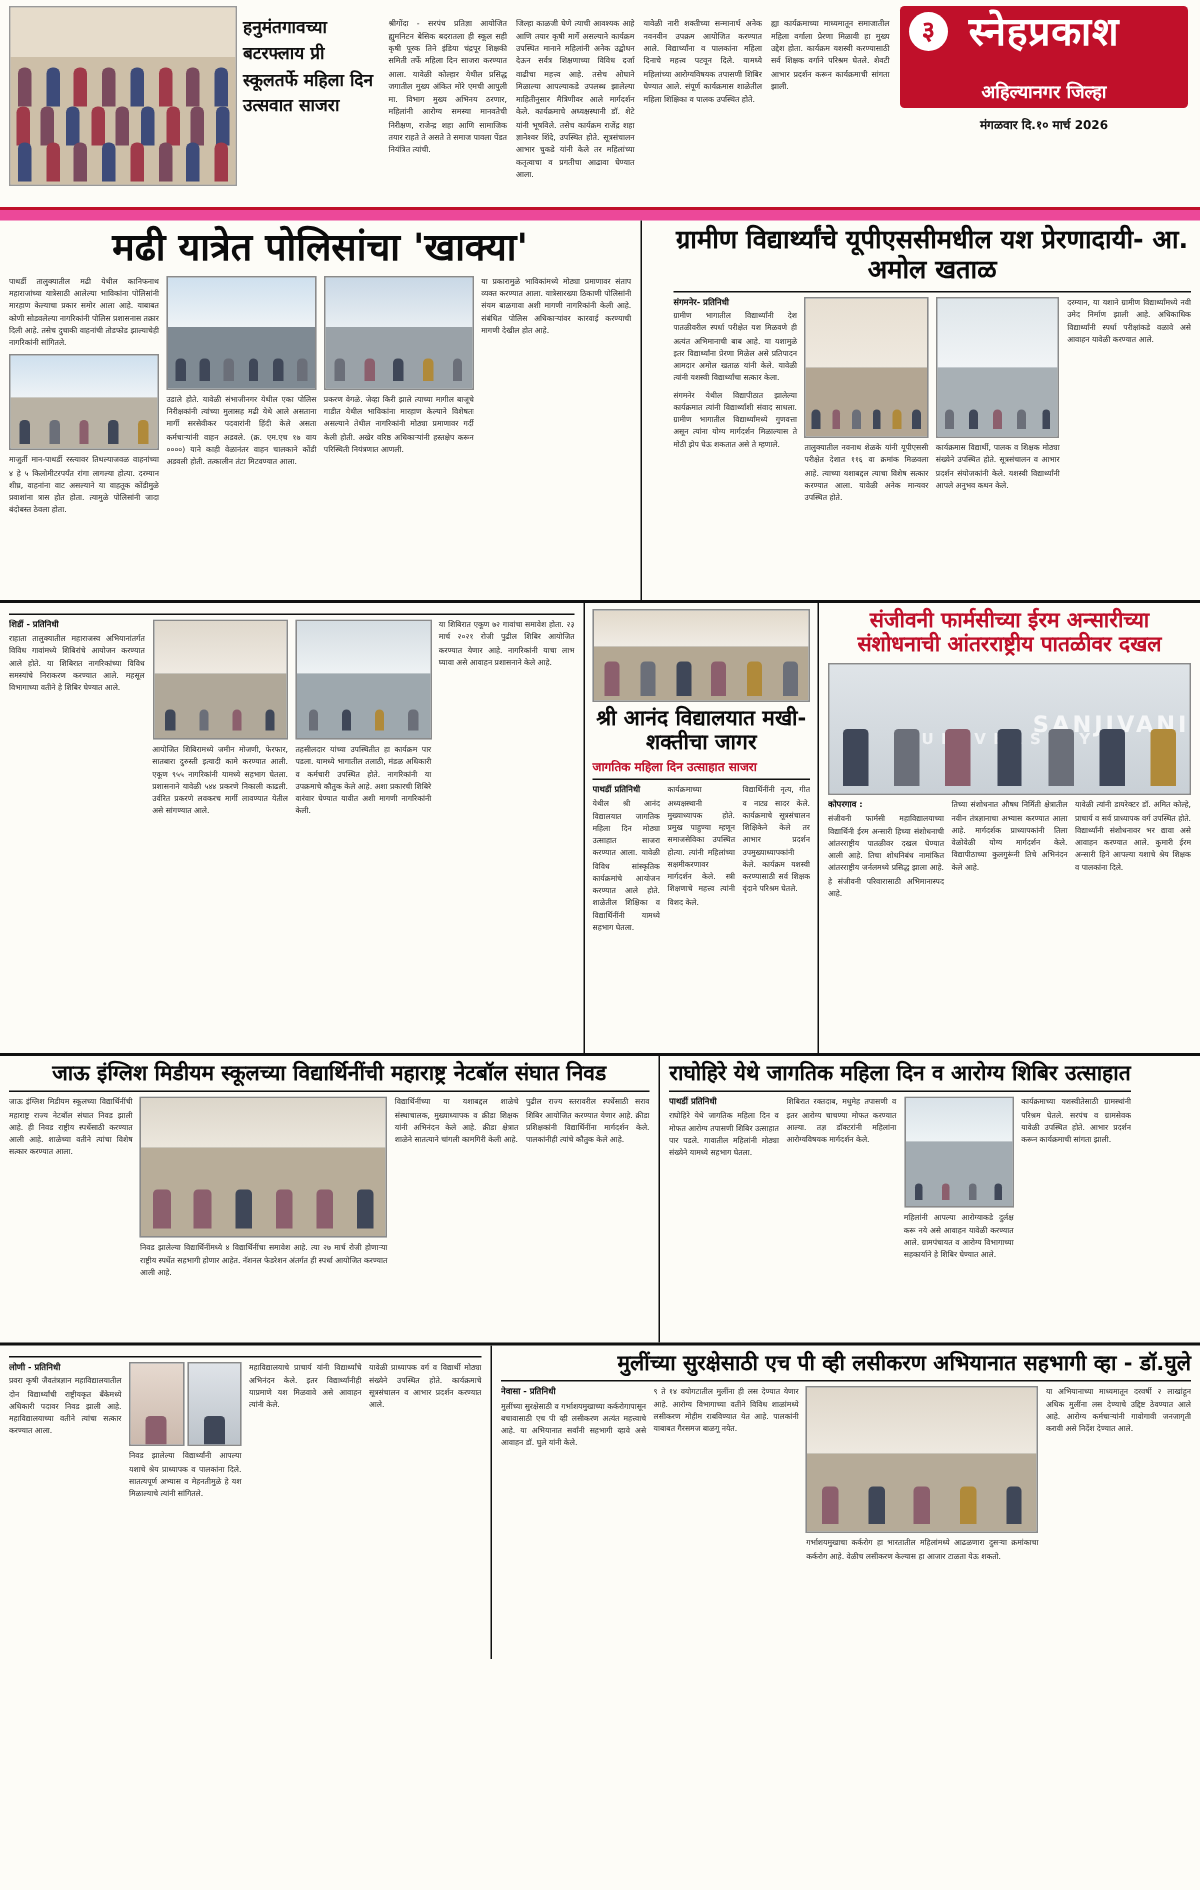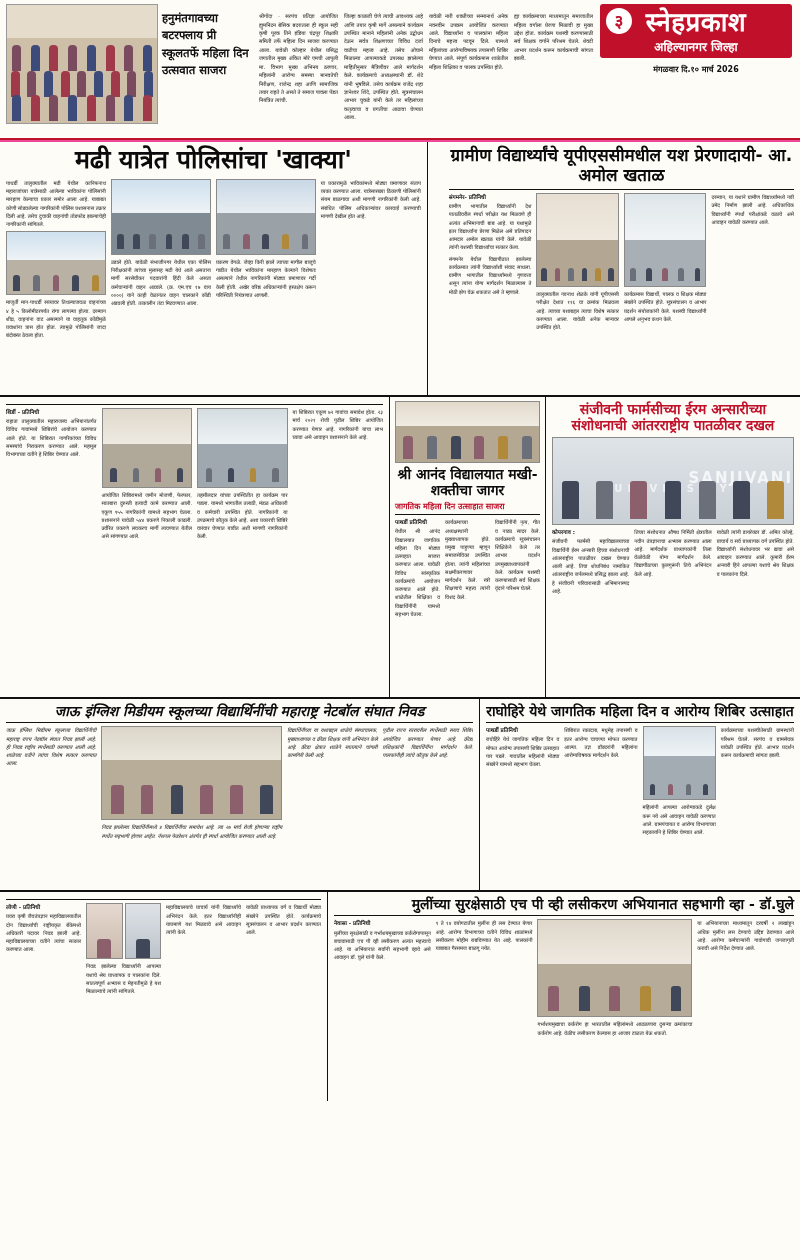--- a/index.html
+++ b/index.html
@@ -21,21 +21,21 @@
   .mh-photo .p.t{background:#a03a4a;}
   .mh-photo .hall{position:absolute;inset:0;background:
      linear-gradient(180deg,#e6dccb 0%,#e6dccb 28%,#cdbfa8 28%,#cdbfa8 100%);}
   .mh-caption{width:92px;font-size:11.5px;line-height:1.5;font-weight:bold;color:#111;padding-top:6px;}
   .mh-cols{flex:1;display:flex;gap:6px;font-size:5.2px;line-height:1.62;text-align:justify;color:#222;padding-top:3px;}
   .mh-cols .c{flex:1;}
   .mh-logo{width:196px;display:flex;flex-direction:column;align-items:center;justify-content:flex-start;}
   .logo-box{width:192px;background:#c0102a;border-radius:3px;color:#fff;text-align:center;padding:4px 2px 3px 2px;box-sizing:border-box;position:relative;}
   .logo-num{position:absolute;left:6px;top:4px;width:26px;height:26px;border-radius:50%;background:#fff;color:#c0102a;font-size:17px;font-weight:bold;line-height:26px;}
   .logo-name{font-size:26px;font-weight:bold;letter-spacing:.5px;line-height:1.1;}
-  .logo-sub{font-size:12px;font-weight:bold;margin-top:1px;}
+  .logo-sub{font-size:12px;font-weight:bold;margin-top:15px;}
   .logo-date{font-size:8px;color:#111;margin-top:5px;font-weight:bold;}
 
   .headline{font-size:25px;font-weight:bold;text-align:center;line-height:1.15;color:#0b0b0b;}
   .headline.sm{font-size:17px;}
   .headline.xs{font-size:14px;}
   .subbar{background:#c0102a;color:#fff;font-size:10.5px;font-weight:bold;text-align:center;padding:3px 4px;margin:4px auto 0 auto;}
   .redhead{color:#c0102a;font-weight:bold;}
 
   .cols{display:flex;gap:5px;}
   .col{flex:1;font-size:5.1px;line-height:1.62;text-align:justify;color:#222;}
@@ -118,21 +118,21 @@
     <div class="mh-logo">
       <div class="logo-box">
         <div class="logo-num">३</div>
         <div class="logo-name">स्नेहप्रकाश</div>
         <div class="logo-sub">अहिल्यानगर जिल्हा</div>
       </div>
       <div class="logo-date">मंगळवार दि.१० मार्च 2026</div>
     </div>
   </div>
 
-  <div style="display:flex;border-top:2px solid #ec4899;gap:15px;">
+  <div style="display:flex;border-top:7px solid #ec4899;gap:15px;">
 
     <div style="width:436px;padding:4px 6px 2px 6px;border-right:1.5px solid #111;box-sizing:border-box;">
       <div class="headline">मढी यात्रेत पोलिसांचा 'खाक्या'</div>
       <div class="cols" style="margin-top:4px;height:190px;overflow:hidden;">
         <div class="col">
           <p>पाथर्डी तालुक्यातील मढी येथील कानिफनाथ महाराजांच्या यात्रेसाठी आलेल्या भाविकांना पोलिसांनी मारहाण केल्याचा प्रकार समोर आला आहे. याबाबत कोणी सोडवलेल्या नागरिकांनी पोलिस प्रशासनास तक्रार दिली आहे. तसेच दुचाकी वाहनांची तोडफोड झाल्याचेही नागरिकांनी सांगितले.</p>
           <div class="photo" style="height:62px;margin:3px 0;">
             <div class="ph-sky"></div>
               <div class="ph-ground"></div>
             <div class="figs">
@@ -321,21 +321,21 @@
           <p>तिच्या संशोधनात औषध निर्मिती क्षेत्रातील नवीन तंत्रज्ञानाचा अभ्यास करण्यात आला आहे. मार्गदर्शक प्राध्यापकांनी तिला वेळोवेळी योग्य मार्गदर्शन केले. विद्यापीठाच्या कुलगुरूंनी तिचे अभिनंदन केले आहे.</p>
         </div>
         <div class="col">
           <p>यावेळी त्यांनी डायरेक्टर डॉ. अमित कोल्हे, प्राचार्य व सर्व प्राध्यापक वर्ग उपस्थित होते. विद्यार्थ्यांनी संशोधनावर भर द्यावा असे आवाहन करण्यात आले. कुमारी ईरम अन्सारी हिने आपल्या यशाचे श्रेय शिक्षक व पालकांना दिले.</p>
         </div>
       </div>
     </div>
   </div>
 
   <div style="display:flex;border-top:2px solid #111;">
-    <div style="width:480px;padding:4px 6px;border-right:1.5px solid #111;box-sizing:border-box;font-style:italic;">
+    <div style="width:440px;padding:4px 6px;border-right:1.5px solid #111;box-sizing:border-box;">
       <div class="headline xs" style="text-align:center;">जाऊ इंग्लिश मिडीयम स्कूलच्या विद्यार्थिनींची महाराष्ट्र नेटबॉल संघात निवड</div>
       <div style="border-top:1px solid #111;margin:3px 0;"></div>
       <div class="cols" style="height:160px;overflow:hidden;">
         <div class="col">
           <p>जाऊ इंग्लिश मिडीयम स्कूलच्या विद्यार्थिनींची महाराष्ट्र राज्य नेटबॉल संघात निवड झाली आहे. ही निवड राष्ट्रीय स्पर्धेसाठी करण्यात आली आहे. शाळेच्या वतीने त्यांचा विशेष सत्कार करण्यात आला.</p>
         </div>
         <div class="col" style="flex:2;">
           <div class="photo" style="height:92px;margin-bottom:3px;">
             <div class="ph-sky" style="height:35%;background:linear-gradient(#dcd6ca,#ece7dd);"></div>
             <div class="ph-ground" style="height:65%;background:#b8ad99;"></div>

